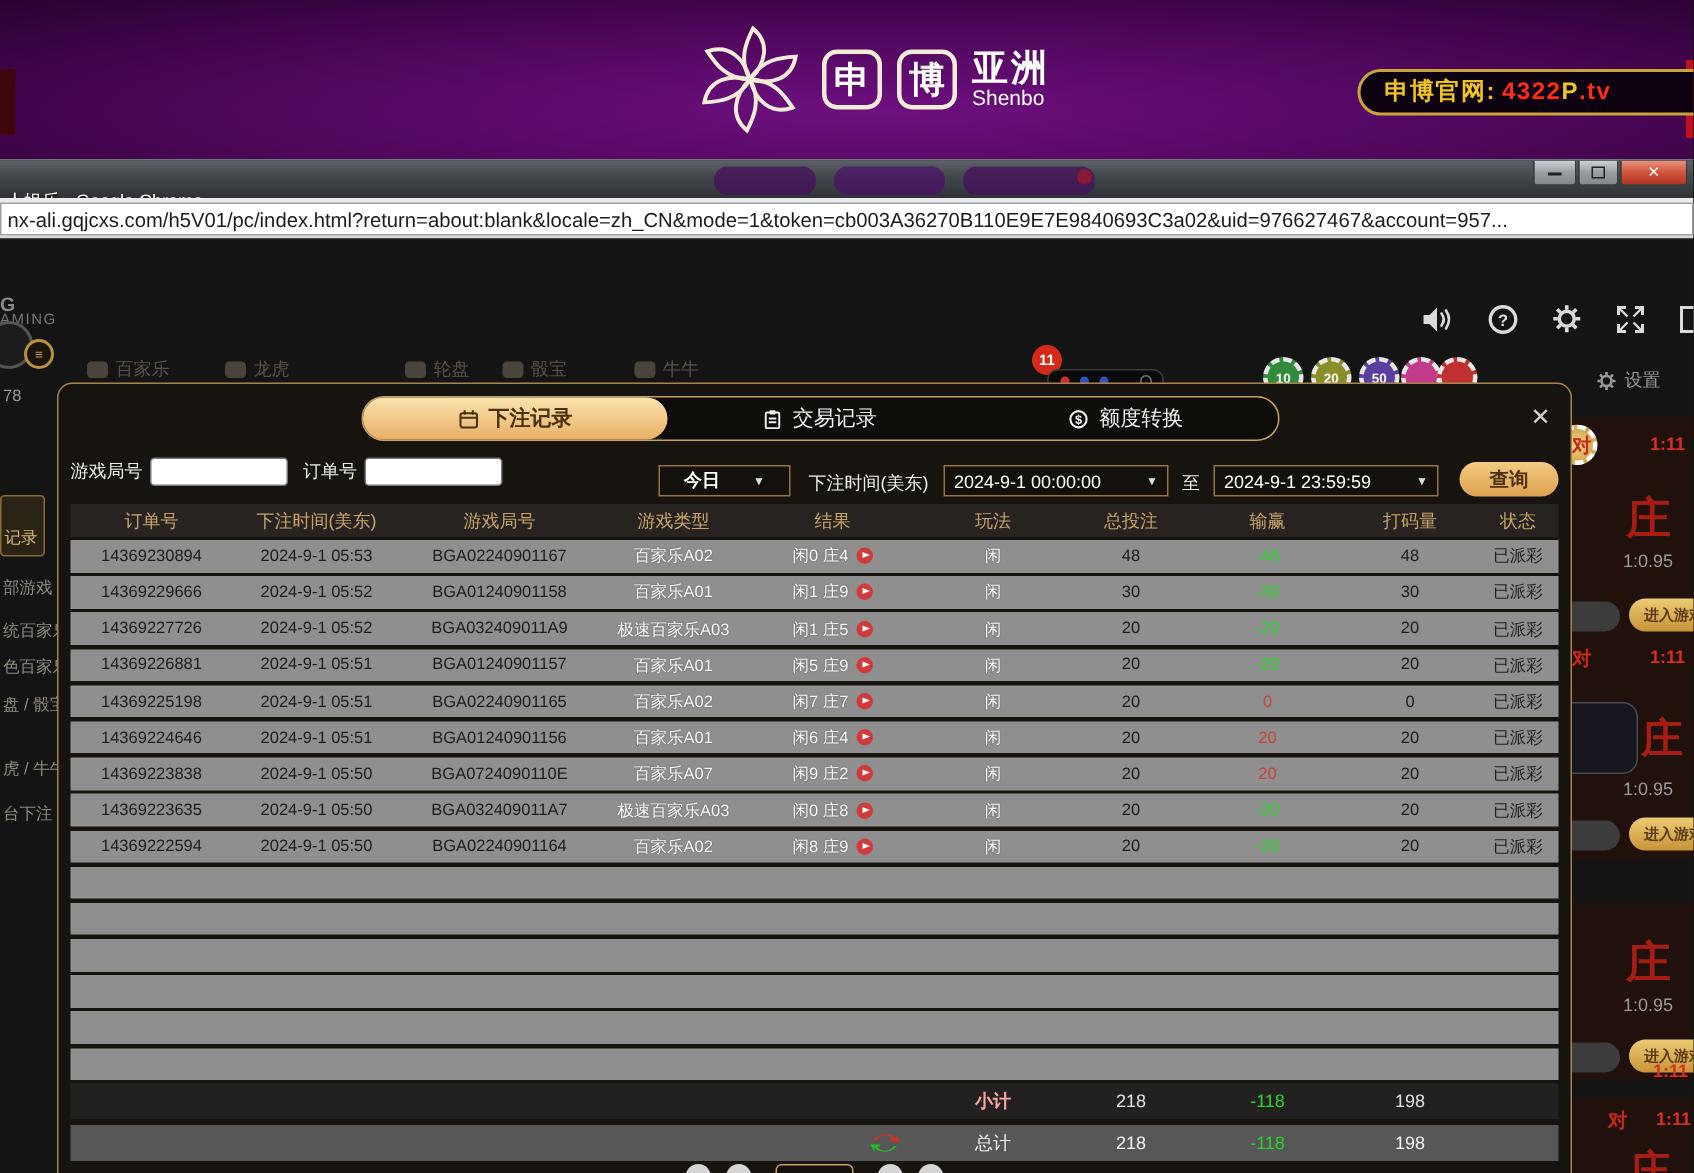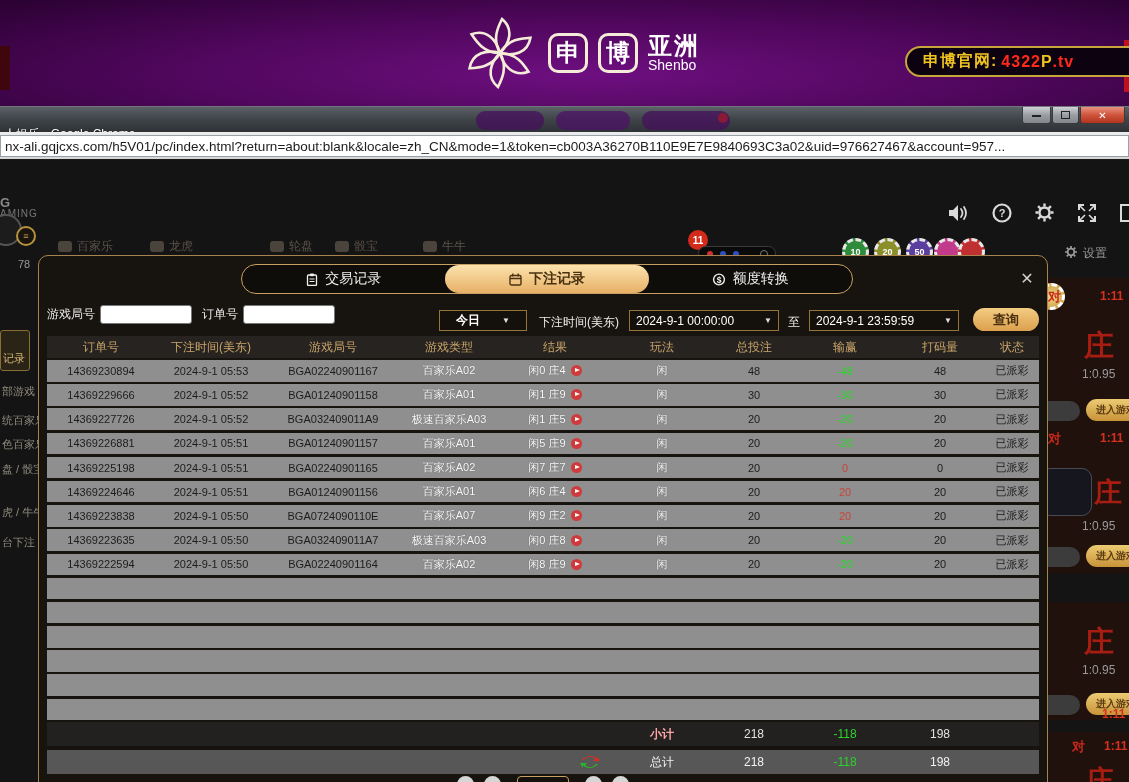--- a/index.html
+++ b/index.html
@@ -58,21 +58,21 @@
   .cat-blob { width:14px; height:11px; background:#4a443c; border-radius:3px; }
   .notif-badge { position:absolute; left:688px; top:70px; width:20px; height:20px; border-radius:50%;
     background:#d42a1a; color:#fff; font-size:10px; font-weight:bold; display:flex; align-items:center; justify-content:center; }
   .dots-pill { position:absolute; left:698px; top:86px; width:78px; height:15px; background:#0a0a0a;
     border:1px solid #3a3a3a; border-radius:8px; display:flex; align-items:center; gap:7px; padding-left:8px; }
   .dot { width:6px; height:6px; border-radius:50%; }
   .ring { width:8px; height:8px; border-radius:50%; border:1px solid #777; margin-left:14px; }
   .chip { position:absolute; top:78px; width:27px; height:27px; border-radius:50%;
     border:3px dashed #e8e8e8; color:#fff; font-size:9px; font-weight:bold;
     display:flex; align-items:center; justify-content:center; }
-  .settings-frag { position:absolute; left:1064px; top:85px; display:flex; gap:5px; color:#9a9a9a; font-size:12px; }
+  .settings-frag { position:absolute; left:1064px; top:85px; display:flex; gap:5px; align-items:center; color:#9a9a9a; font-size:12px; }
 
   
   .avatar-big { position:absolute; left:-10px; top:214px; width:32px; height:32px; border-radius:50%;
     background:#1c1c1c; border:2px solid #555; }
   .avatar-badge { position:absolute; left:16px; top:226px; width:20px; height:20px; border-radius:50%;
     background:#1a150c; border:2px solid #b8923f; color:#c9a063; font-size:9px;
     display:flex; align-items:center; justify-content:center; }
   .balance-frag { position:absolute; left:2px; top:96px; color:#9a9a9a; font-size:11px; }
   .side-frag { position:absolute; left:2px; color:#8f8a7e; font-size:11px; white-space:nowrap; }
   .side-frag.selected { left:0; background:#2a2416; border:1px solid #8a6c34; border-radius:3px;
@@ -271,21 +271,21 @@
         <circle cx="10.5" cy="10.5" r="5" fill="none"></circle>
         <path d="M10.5 1.5 v3 M10.5 16.5 v3 M1.5 10.5 h3 M16.5 10.5 h3 M4.1 4.1 l2.2 2.2 M14.7 14.7 l2.2 2.2 M16.9 4.1 l-2.2 2.2 M6.3 14.7 l-2.2 2.2"></path>
       </g>
     </svg>
     <span>设置</span>
   </div>
 </div>
 
 <div class="avatar-big"></div>
 <div class="avatar-badge">≡</div>
-<div class="balance-frag" style="top:258px;margin-left:16px;">78</div>
+<div class="balance-frag" style="top:258px;">78</div>
 <div id="sidebar-frags">
     <div class="side-frag selected" style="top: 330px;">记录</div>
     <div class="side-frag" style="top: 384px;">部游戏</div>
     <div class="side-frag" style="top: 413px;">统百家乐</div>
     <div class="side-frag" style="top: 437px;">色百家乐</div>
     <div class="side-frag" style="top: 462px;">盘 / 骰宝</div>
     <div class="side-frag" style="top: 505px;">虎 / 牛牛</div>
     <div class="side-frag" style="top: 535px;">台下注</div>
   </div>
 
@@ -316,34 +316,34 @@
 <div class="r-goldbtn" style="left:1086px;top:693px;">进入游戏</div>
 <div class="r-timer" style="left:1102px;top:707px;">1:11</div>
 
 <div class="r-pair" style="left:1072px;top:738px;">对</div>
 <div class="r-timer" style="left:1104px;top:739px;">1:11</div>
 <div class="r-zhuang" style="left:1086px;top:762px;font-size:28px;">庄</div>
 
 <div class="modal">
 
   <div class="tabbar">
+    <div class="tab active">
+      <svg width="13" height="13" viewBox="0 0 13 13">
+        <rect x="1" y="2.5" width="11" height="9.5" rx="1.5" fill="none" stroke="#4a3210" stroke-width="1.4"></rect>
+        <path d="M3.8 0.5 v3 M9.2 0.5 v3 M1 5.5 h11" stroke="#4a3210" stroke-width="1.4"></path>
+      </svg>
+      <span>下注记录</span>
+    </div>
     <div class="tab">
       <svg width="12" height="13" viewBox="0 0 12 13">
         <rect x="1.5" y="2" width="9" height="10.5" rx="1" fill="none" stroke="#f0f0f0" stroke-width="1.3"></rect>
         <rect x="4" y="0.5" width="4" height="2.8" rx="0.8" fill="#f0f0f0"></rect>
         <path d="M3.5 6 h5 M3.5 8.5 h5" stroke="#f0f0f0" stroke-width="1.2"></path>
       </svg>
       <span>交易记录</span>
-    </div>
-    <div class="tab active">
-      <svg width="13" height="13" viewBox="0 0 13 13">
-        <rect x="1" y="2.5" width="11" height="9.5" rx="1.5" fill="none" stroke="#4a3210" stroke-width="1.4"></rect>
-        <path d="M3.8 0.5 v3 M9.2 0.5 v3 M1 5.5 h11" stroke="#4a3210" stroke-width="1.4"></path>
-      </svg>
-      <span>下注记录</span>
     </div>
     <div class="tab">
       <svg width="14" height="13" viewBox="0 0 14 13">
         <circle cx="7" cy="6.5" r="5.4" fill="none" stroke="#f0f0f0" stroke-width="1.4"></circle>
         <text x="7" y="9.6" text-anchor="middle" font-size="8.5" font-weight="bold" fill="#f0f0f0">$</text>
       </svg>
       <span>额度转换</span>
     </div>
   </div>
   <div class="modal-close">✕</div>

